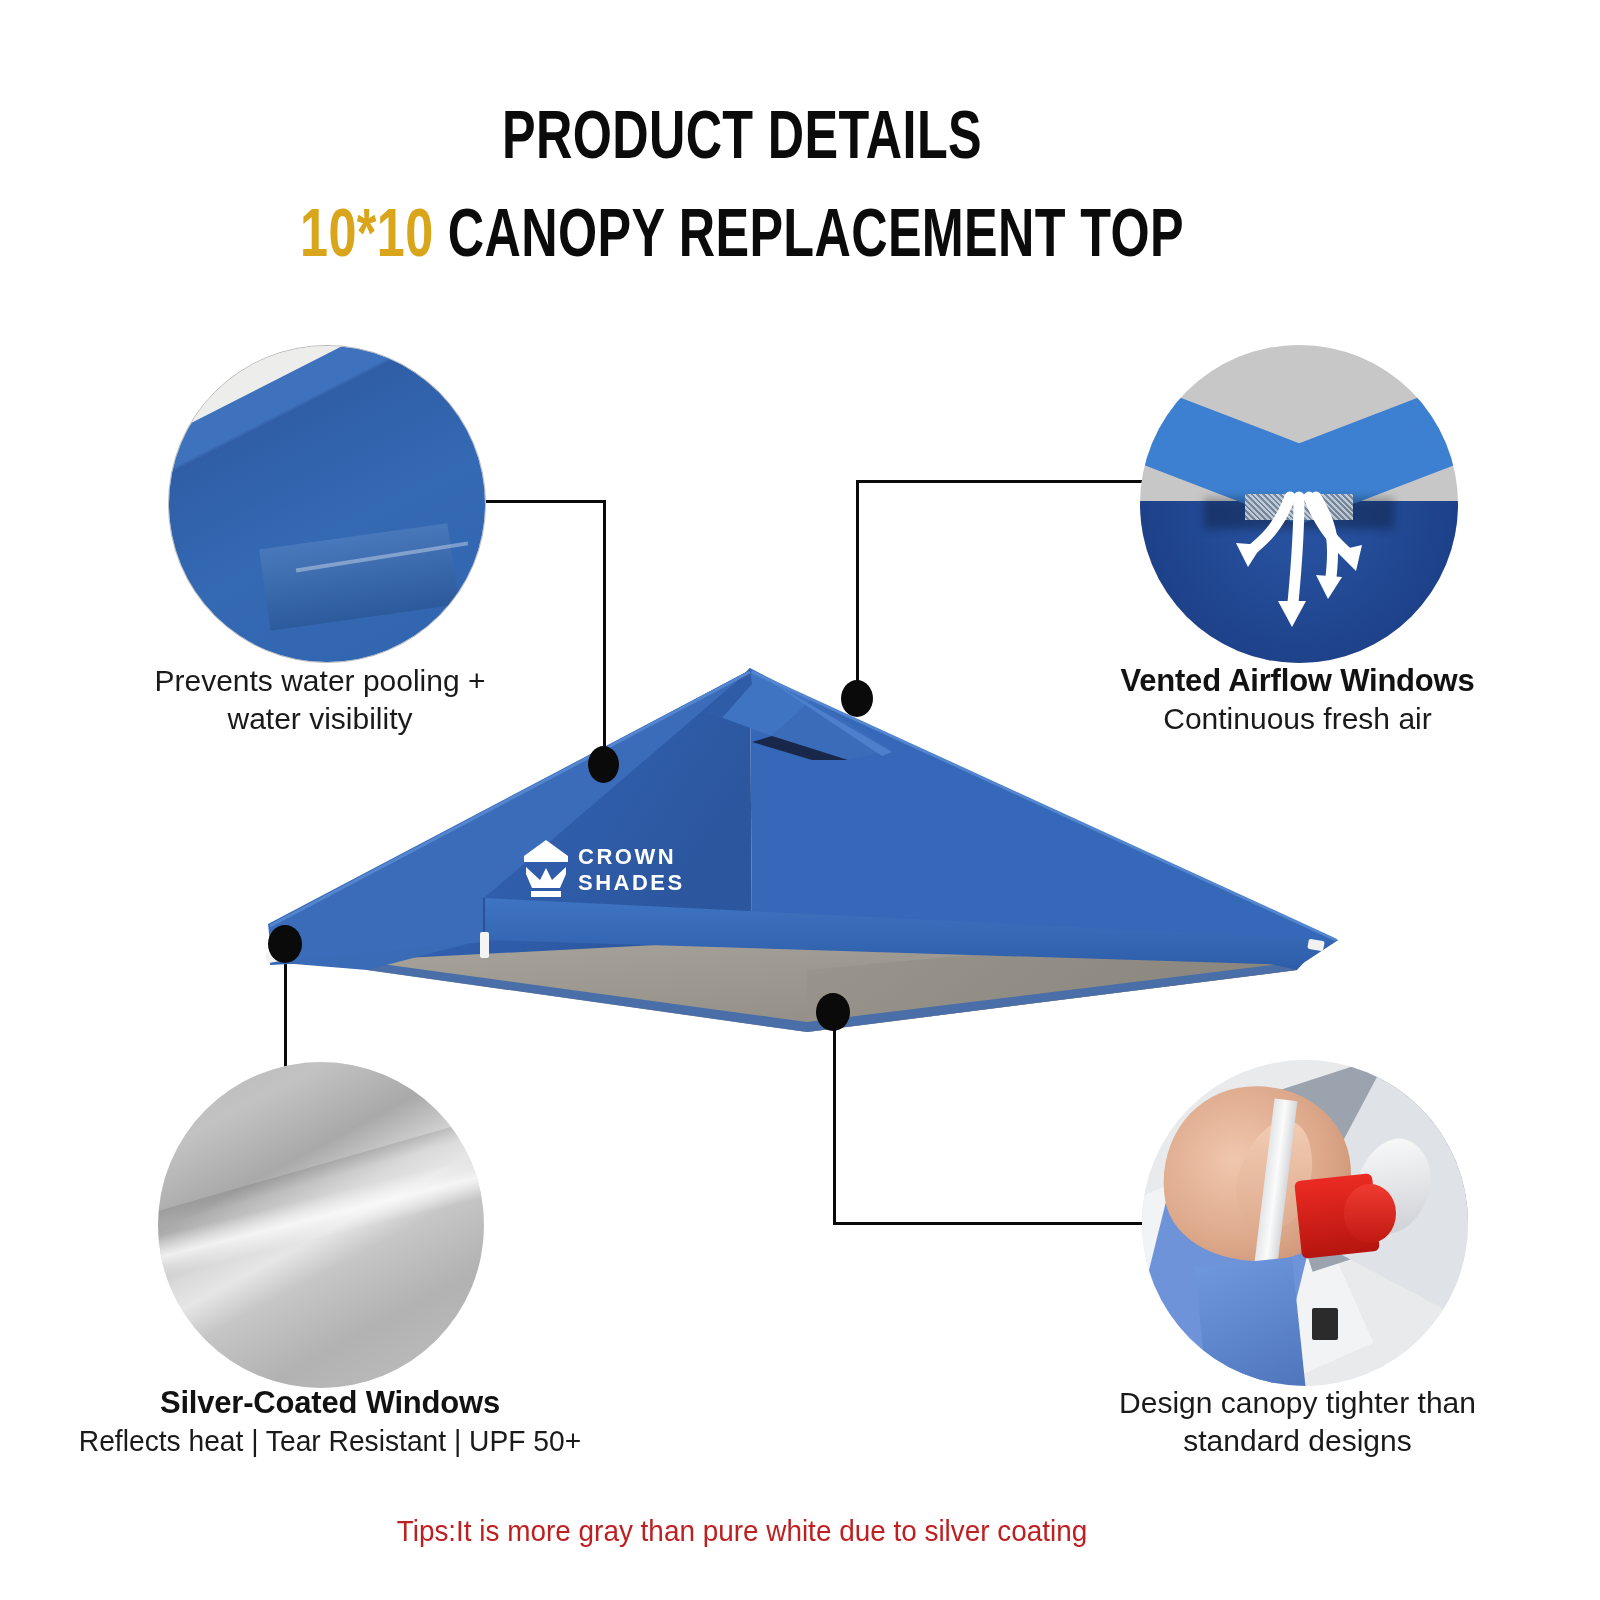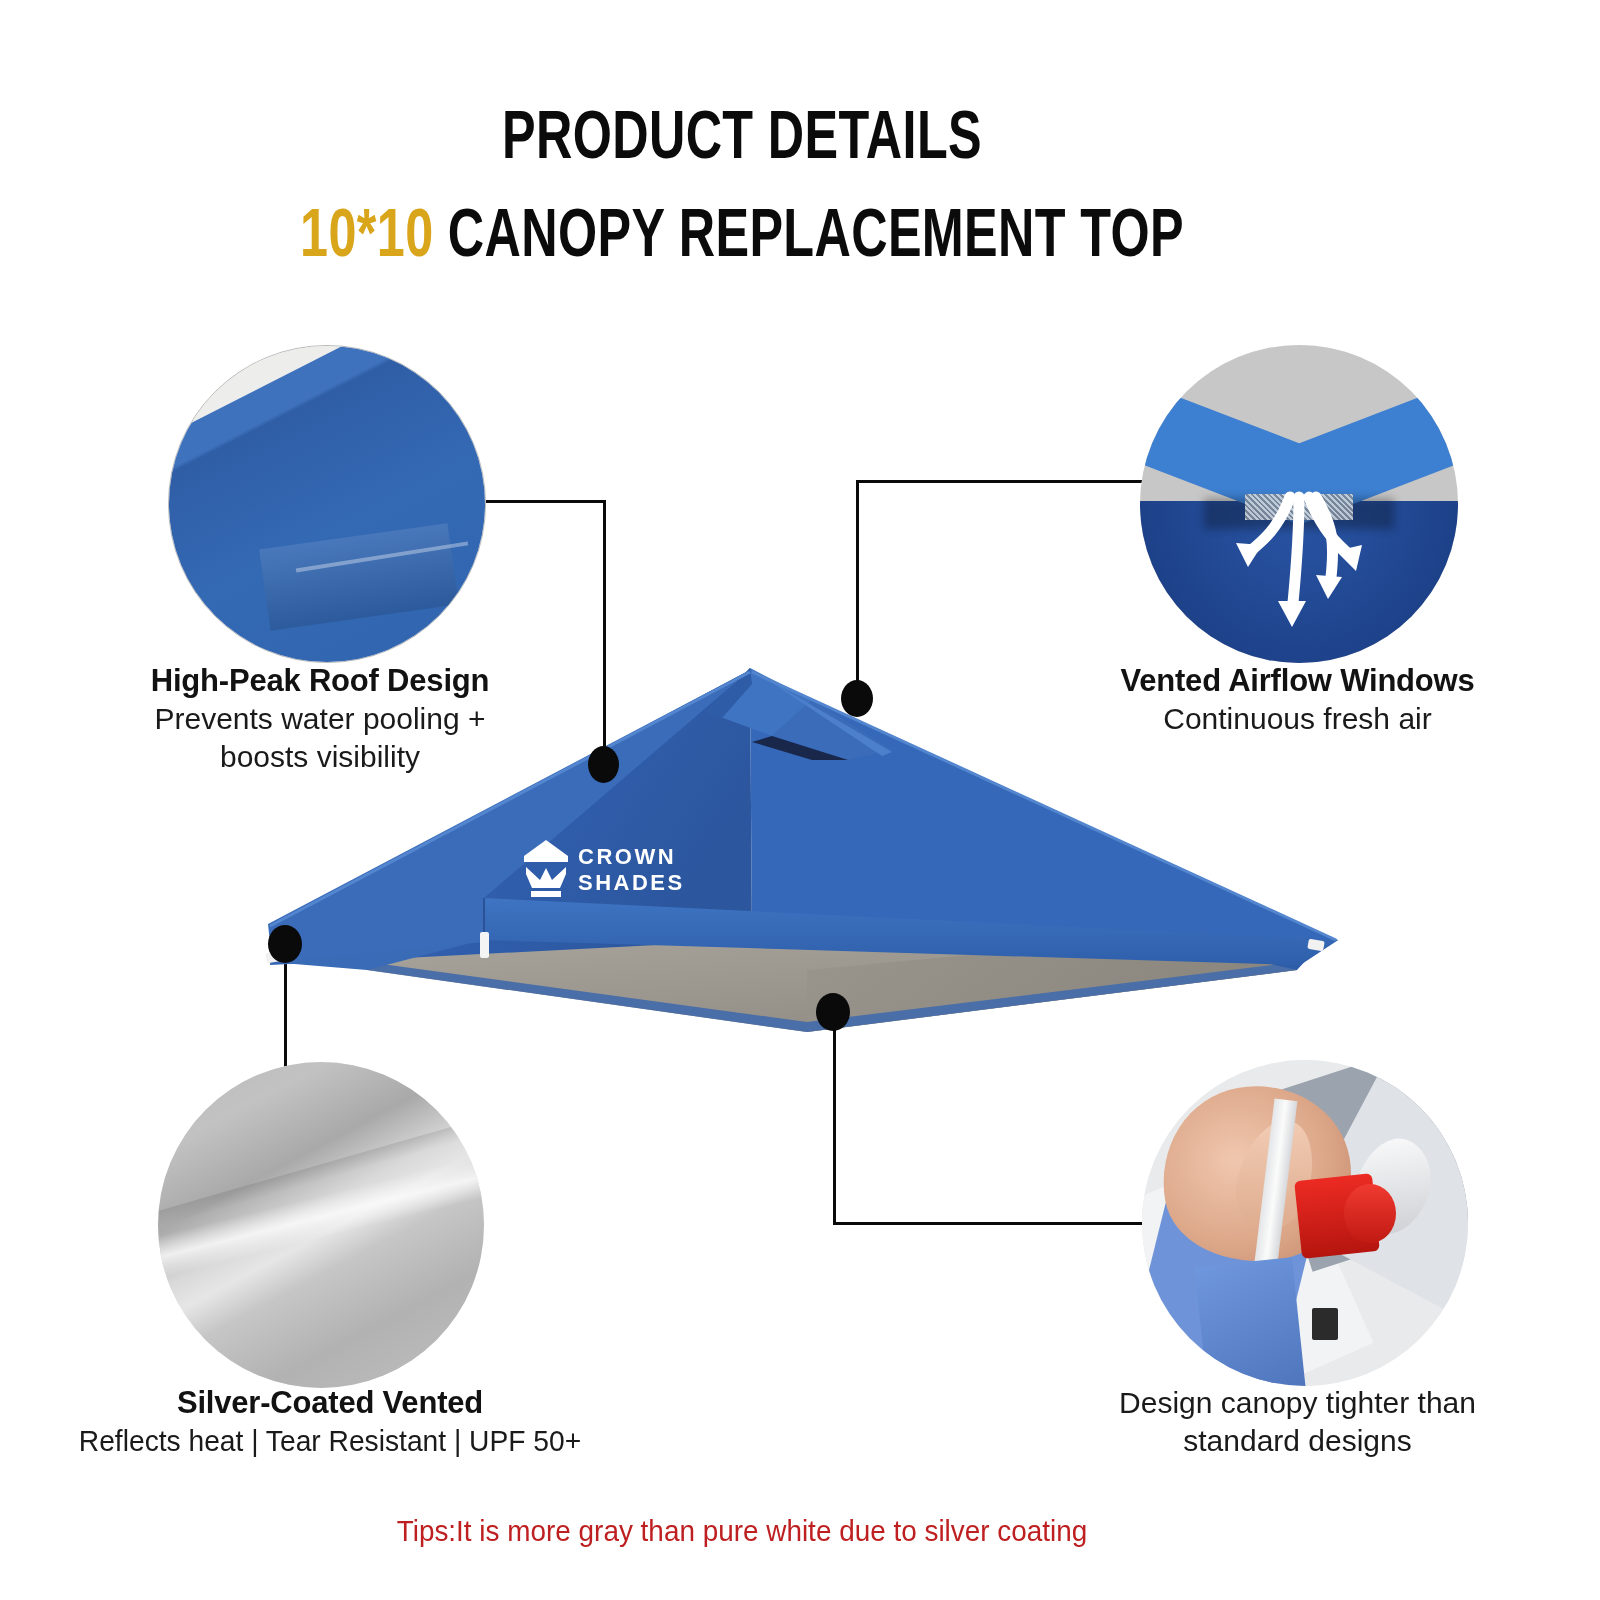--- a/index.html
+++ b/index.html
@@ -371,32 +371,31 @@
       </g>
     </svg>
   </div>
 
   <div class="dot" style="left:588px; top:746px; width:31px; height:37px;"></div>
   <div class="dot" style="left:841px; top:680px; width:32px; height:37px;"></div>
   <div class="dot" style="left:268px; top:925px; width:34px; height:38px;"></div>
   <div class="dot" style="left:816px; top:993px; width:34px; height:38px;"></div>
 
   <div class="cap cap-tl">
-    <div class="cap-h">High-Peak Roof Design</div>
     <div class="cap-b">Prevents water pooling +</div>
-    <div class="cap-b">boosts visibility</div>
+    <div class="cap-b">water visibility</div>
   </div>
 
   <div class="cap cap-tr">
     <div class="cap-h">Vented Airflow Windows</div>
     <div class="cap-b">Continuous fresh air</div>
   </div>
 
   <div class="cap cap-bl">
-    <div class="cap-h">Silver-Coated Vented</div>
+    <div class="cap-h">Silver-Coated Windows</div>
     <div class="cap-b cap-b-cond">Reflects heat | Tear Resistant | UPF 50+</div>
   </div>
 
   <div class="cap cap-br">
     <div class="cap-b">Design canopy tighter than</div>
     <div class="cap-b">standard designs</div>
   </div>
 
   <div class="tips">Tips:It is more gray than pure white due to silver coating</div>
 

